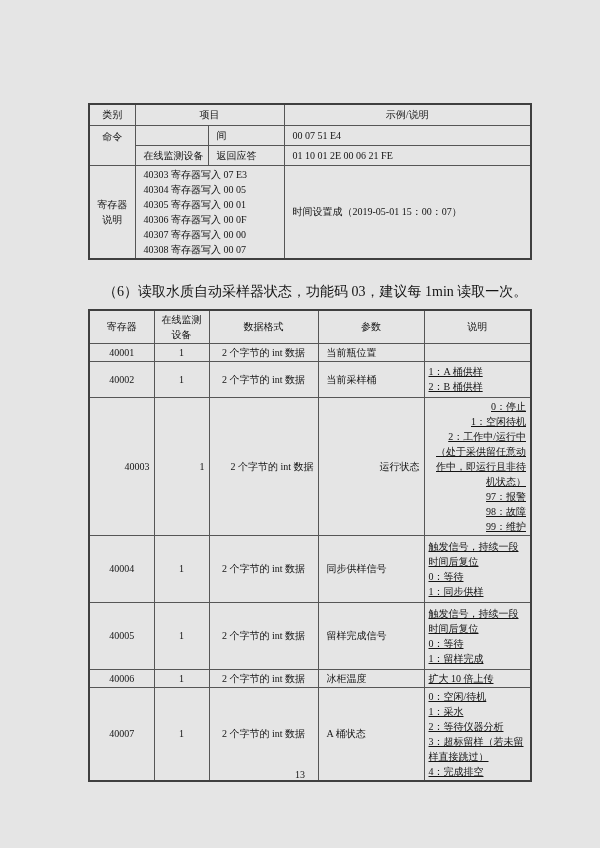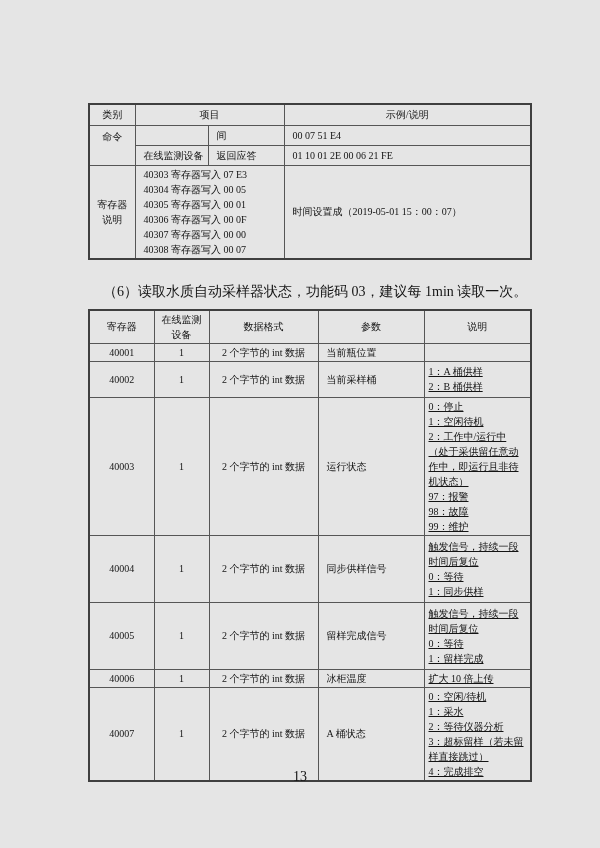--- a/index.html
+++ b/index.html
@@ -44,39 +44,39 @@
   .pre    { white-space: pre-line; }
   .vtop   { vertical-align: top; padding-top: 3px; }
   .desc   { padding-left: 4px; padding-right: 4px; text-decoration: underline; }
 
   
   tr.r20 > td { height: 20px; }
   tr.r90 > td { height: 90px; }
   
   tr.h18  > td { height: 18px; }
   tr.h36  > td { height: 36px; }
-  tr.h125 > td { height: 125px; }
+  tr.h125 > td { height: 125px; text-align: right; }
   tr.h67  > td { height: 67px; }
   tr.h93  > td { height: 93px; }
 
   .heading {
     margin: 22px 0 0 88px;
     width: 470px;
     font-size: 14px;
     line-height: 20px;
     text-indent: 15px;
     white-space: nowrap;
   }
   .pageno {
     position: absolute;
     top: 769px;
     left: 0;
     width: 100%;
     text-align: center;
-    font-size: 14px;
+    font-size: 10px;
   }
 </style>
 </head>
 <body>
 
 <div class="page">
 
   <table class="t1">
     <colgroup>
       <col style="width:46px">

